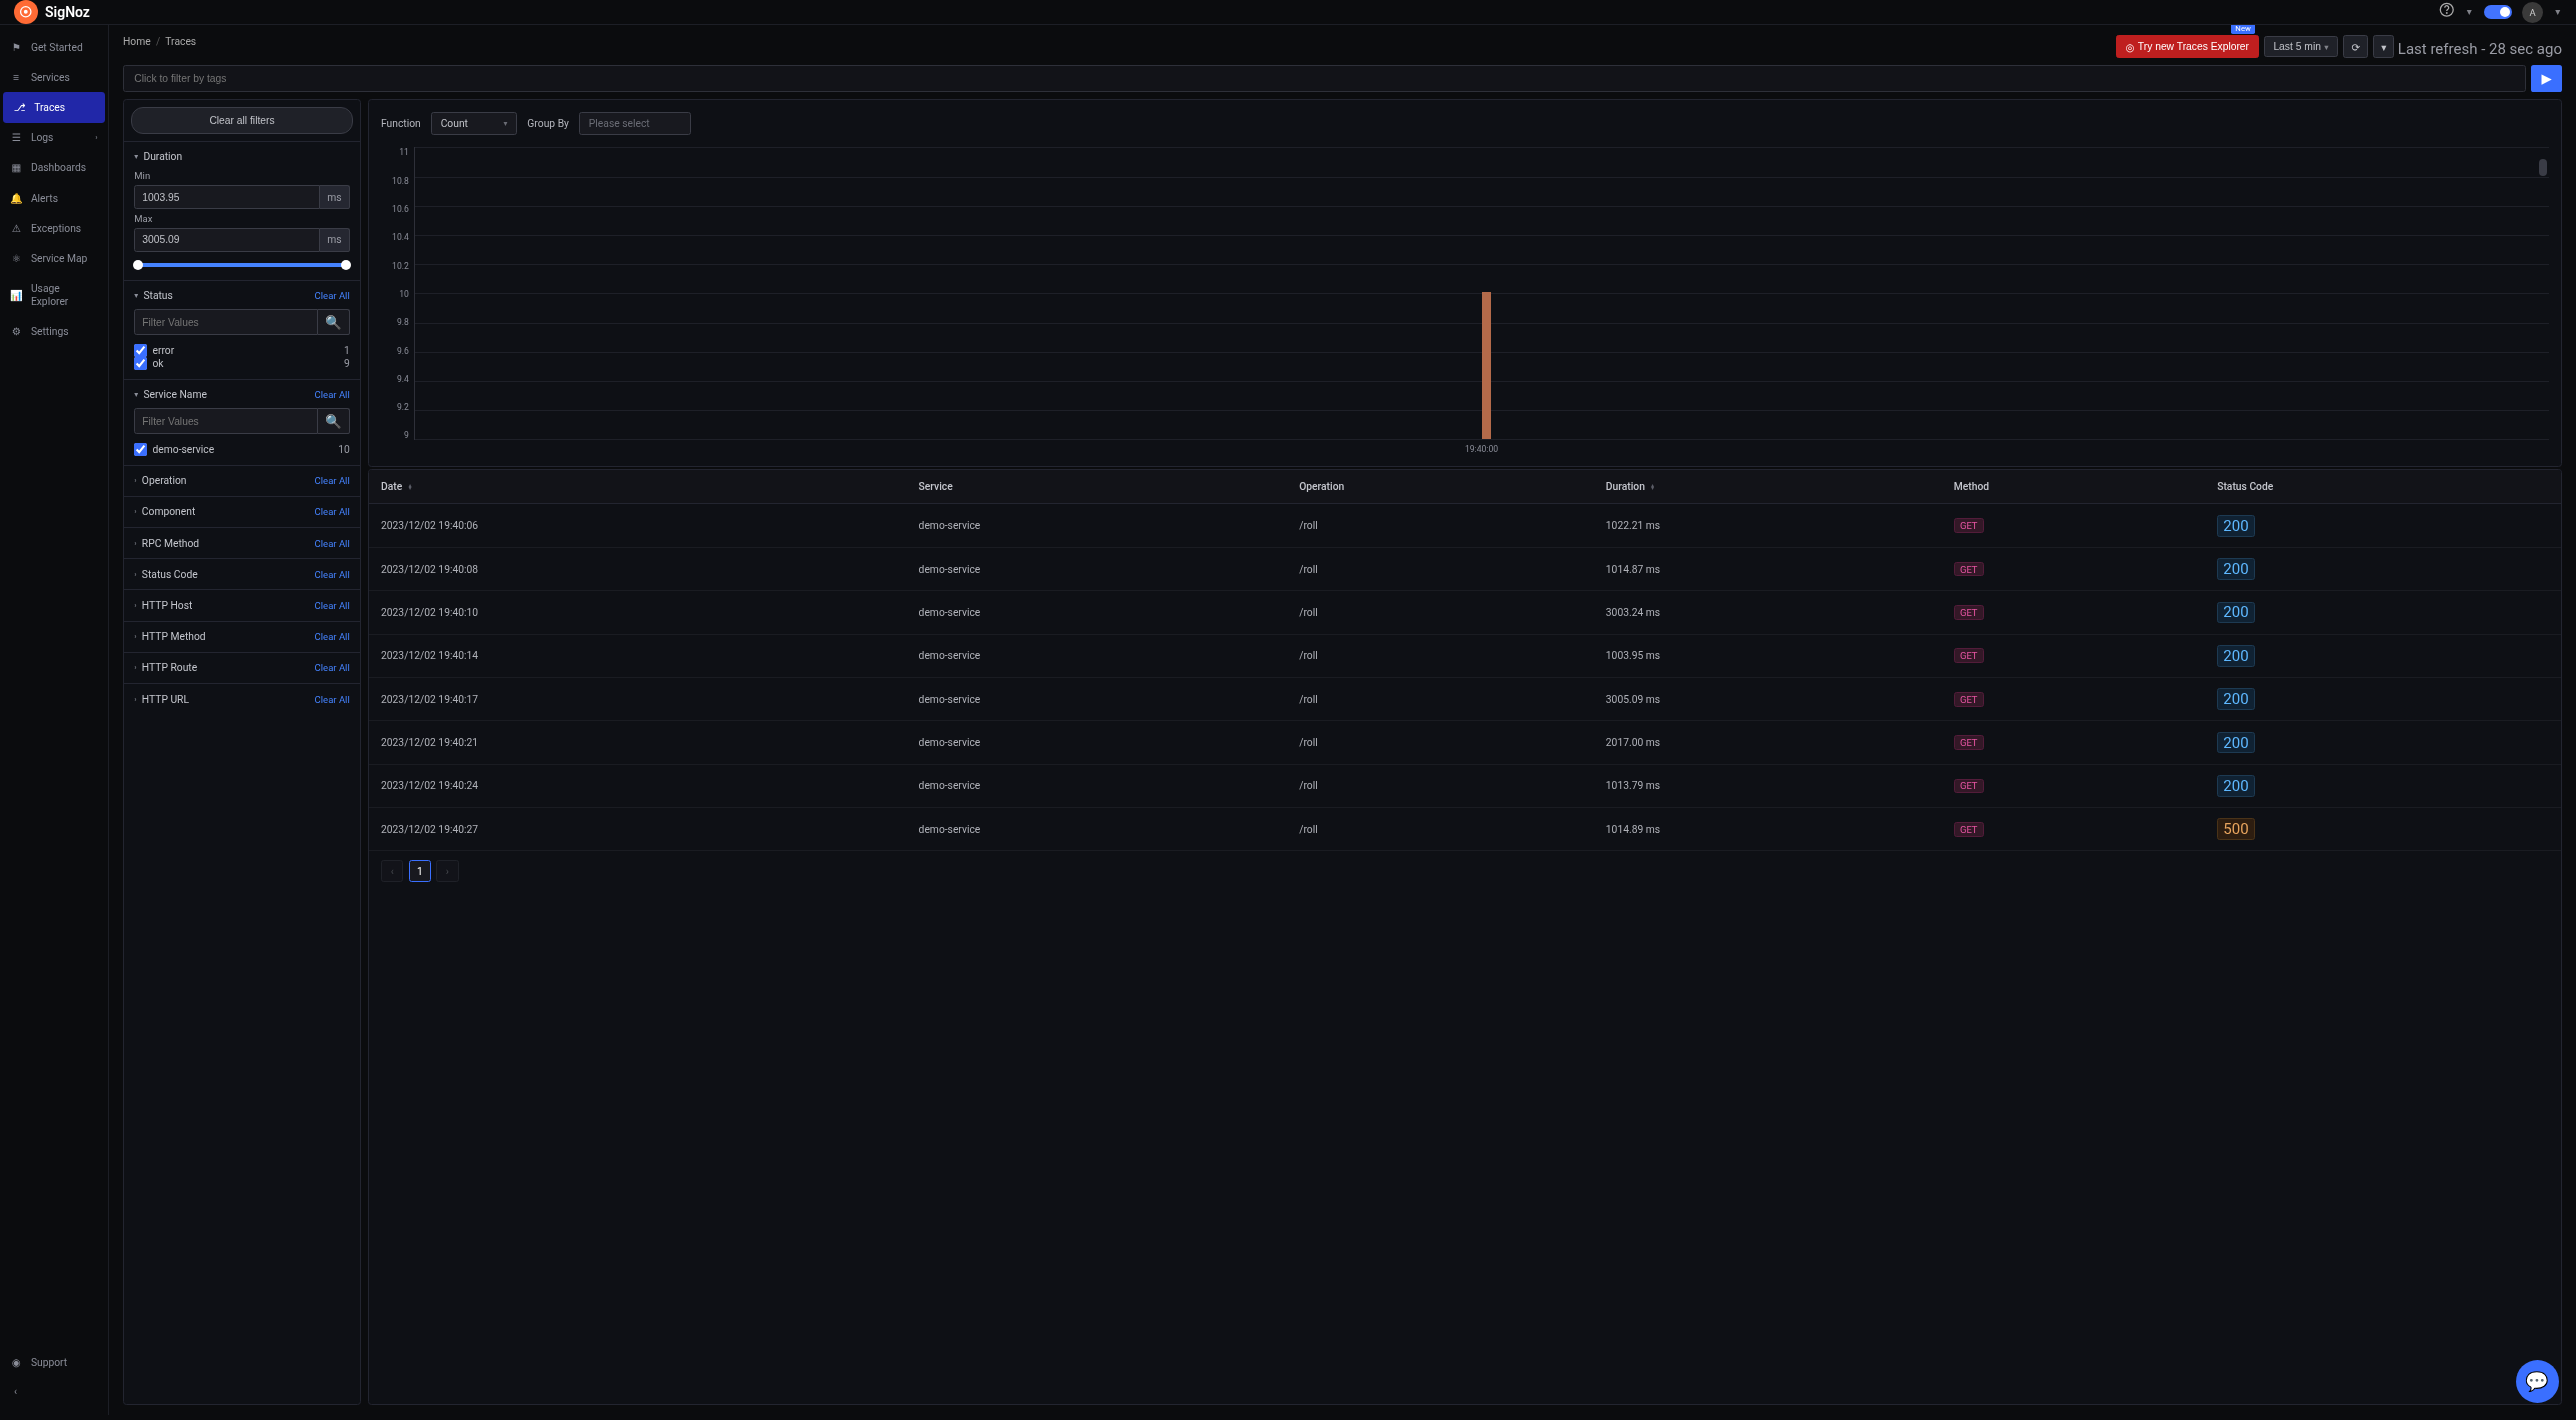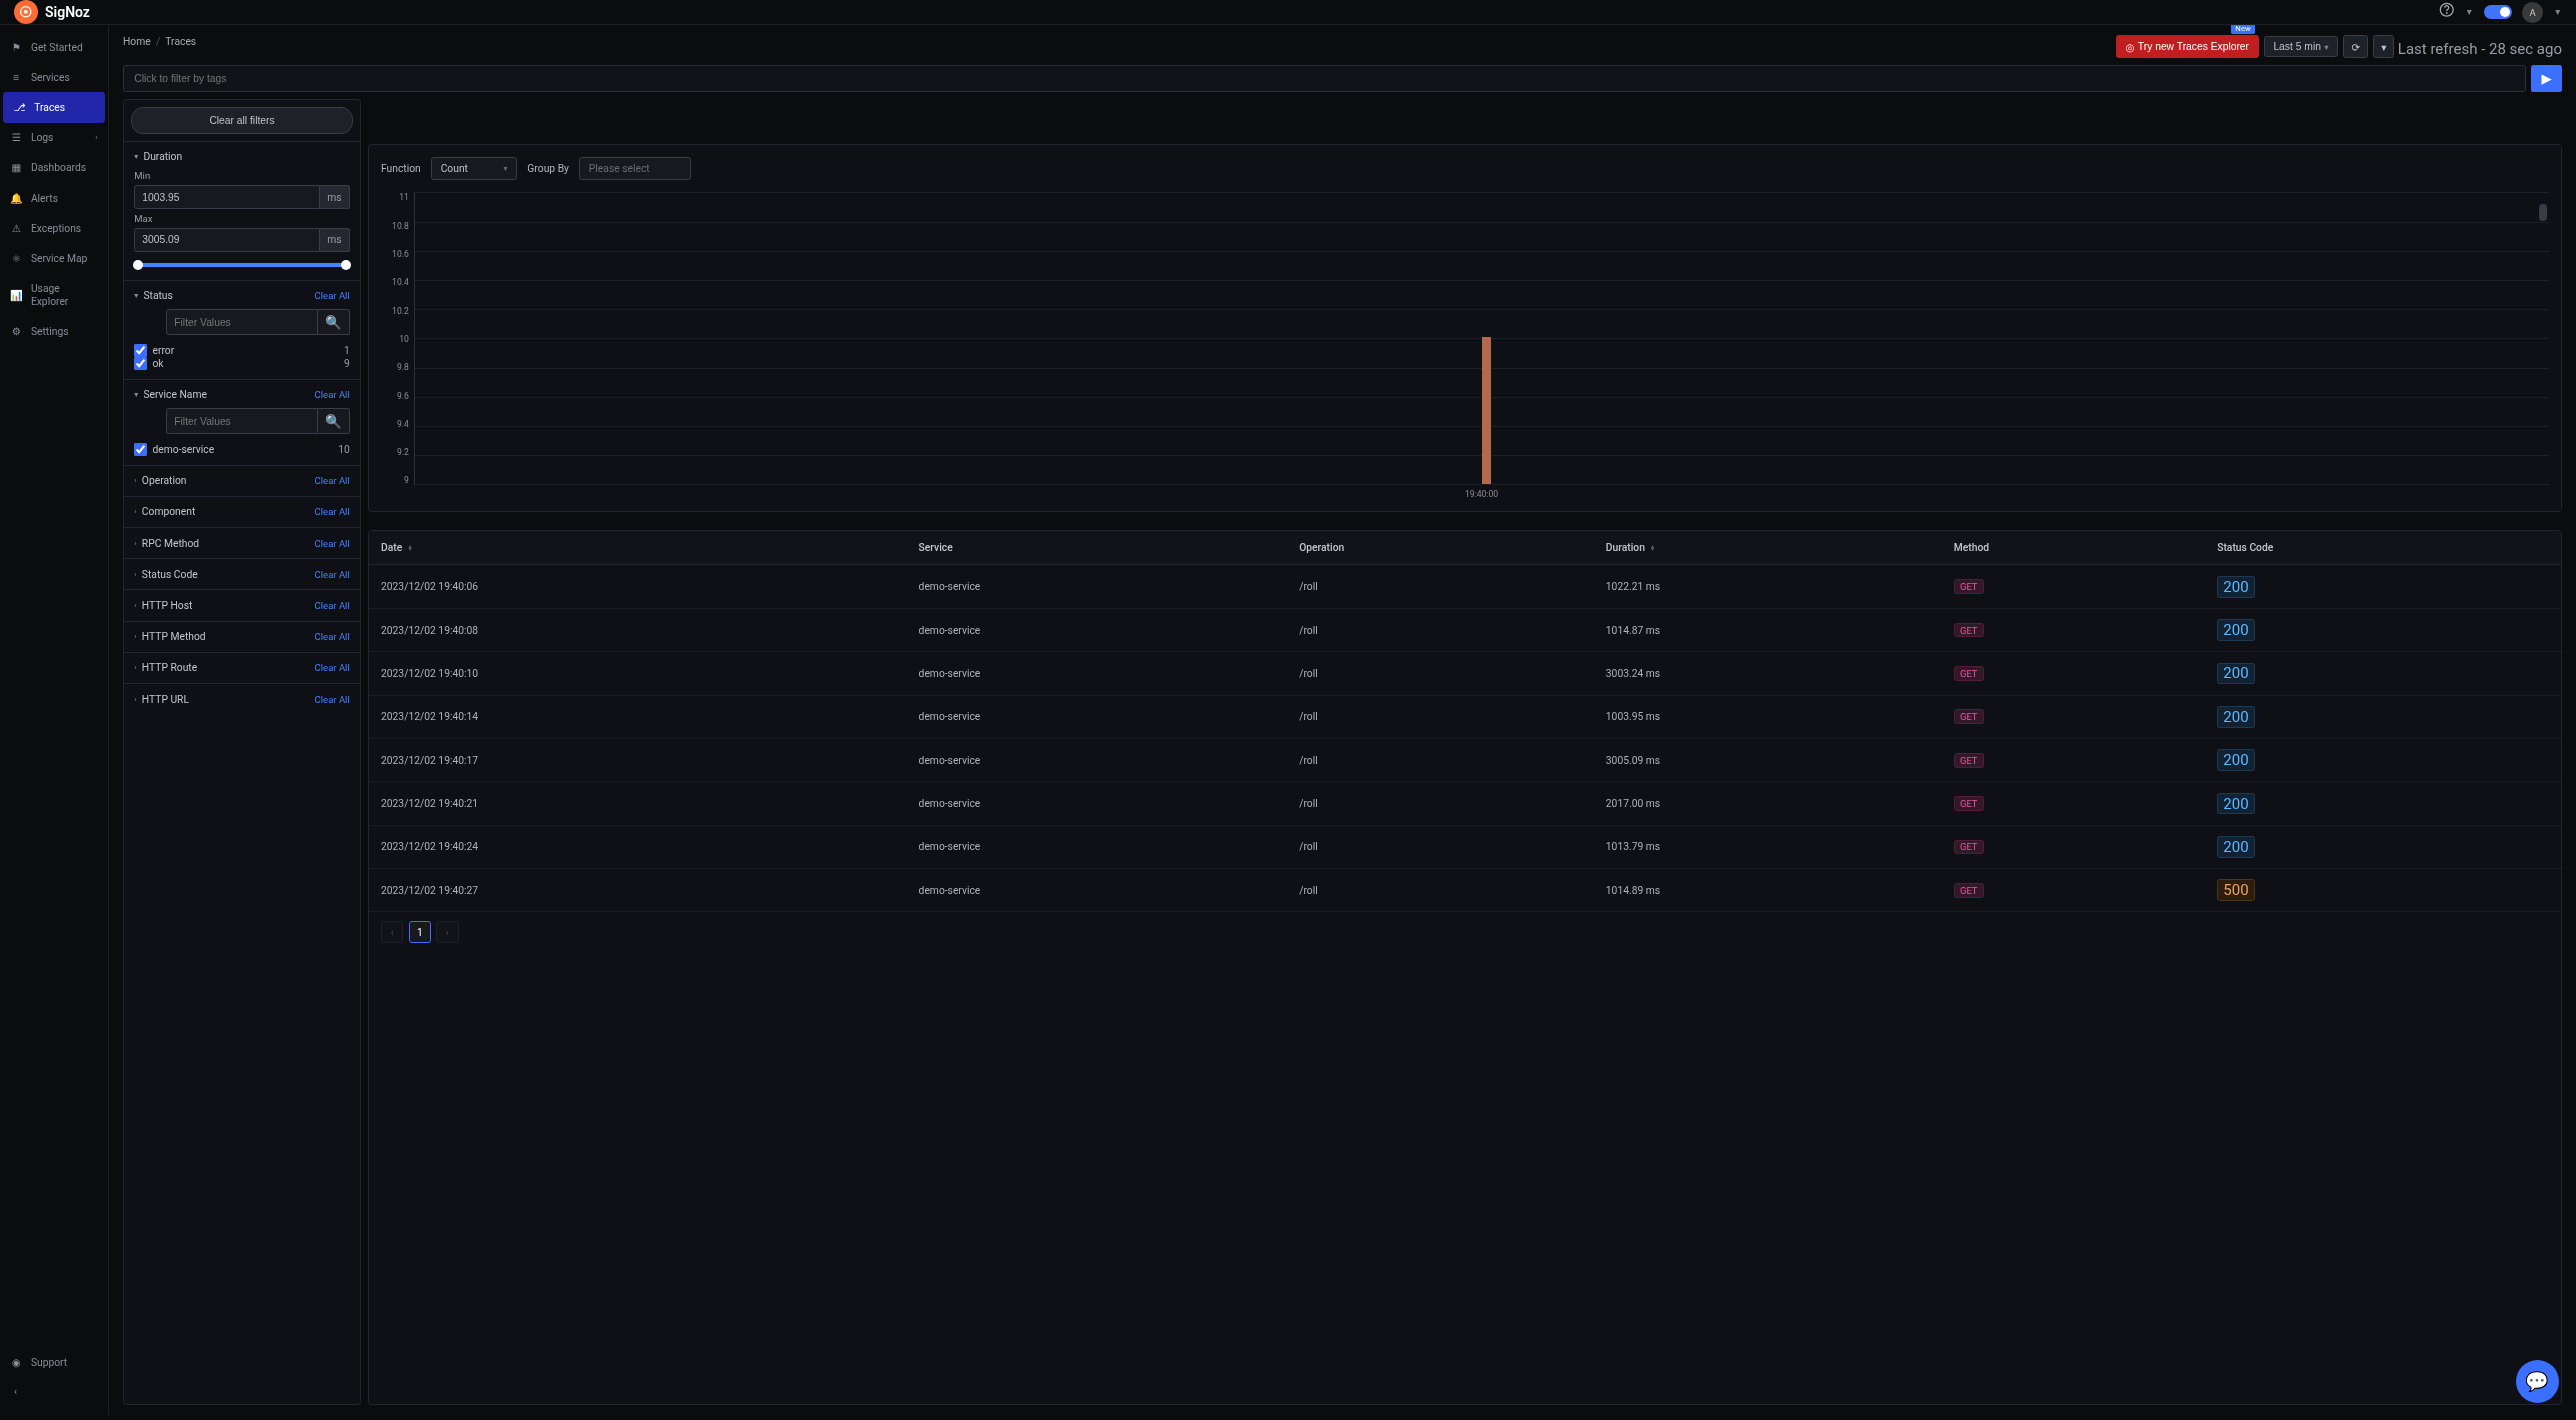--- a/index.html
+++ b/index.html
@@ -66,28 +66,28 @@
 .input-group { display: flex; }
 .num-input { flex: 1; background: #18191f; border: 0.9px solid #3a3c46; padding: 4.3px 7px; color: #c0c2c8; border-radius: 2.6px 0 0 2.6px; font-size: 10.3px; }
 .unit-addon { background: #252731; border: 0.9px solid #3a3c46; border-left: none; padding: 4.3px 7px; border-radius: 0 2.6px 2.6px 0; color: #9a9ca5; font-size: 10.3px; }
 .slider-wrap { position: relative; height: 12px; margin-top: 3.4px; }
 .slider-track { position: absolute; top: 4.3px; left: 0; right: 0; height: 3.4px; background: #3a3c46; border-radius: 1.7px; }
 .slider-fill { position: absolute; top: 4.3px; left: 0; right: 0; height: 3.4px; background: #4583ff; border-radius: 1.7px; }
 .slider-handle { position: absolute; top: 0.9px; width: 10.3px; height: 10.3px; background: #fff; border-radius: 50%; cursor: pointer; }
 .slider-handle.h1 { left: -1.7px; }
 .slider-handle.h2 { right: -1.7px; }
 .search-box { display: flex; margin-bottom: 5.2px; }
-.search-input { flex: 1; background: #18191f; border: 0.9px solid #3a3c46; padding: 4.3px 7px; color: #c0c2c8; border-radius: 2.6px 0 0 2.6px; font-size: 10.3px; margin-left: 32px; }
+.search-input { flex: 1; background: #18191f; border: 0.9px solid #3a3c46; padding: 4.3px 7px; color: #c0c2c8; border-radius: 2.6px 0 0 2.6px; font-size: 10.3px; }
 .search-btn { background: #18191f; border: 0.9px solid #3a3c46; border-left: none; padding: 4.3px 7px; border-radius: 0 2.6px 2.6px 0; color: #9a9ca5; cursor: pointer; }
 .check-row { display: flex; align-items: center; gap: 5.2px; font-size: 10.3px; }
 .check-row input { accent-color: #3a6fff; }
 .check-count { margin-left: auto; color: #9a9ca5; }
 
 
-.right-panel { flex: 1; display: flex; flex-direction: column; gap: 18px; overflow: hidden; margin-top: 45px; }
+.right-panel { flex: 1; display: flex; flex-direction: column; gap: 2px; overflow: hidden; }
 .chart-card { background: #0e1015; border: 0.9px solid #232530; border-radius: 3.4px; padding: 12px; }
 .chart-controls { display: flex; gap: 10.3px; align-items: center; margin-bottom: 12px; }
 .ctrl-label { font-size: 10.3px; color: #b4b6bd; }
 .select-input { background: #18191f; border: 0.9px solid #3a3c46; padding: 4.3px 8.6px; color: #c0c2c8; border-radius: 2.6px; font-size: 10.3px; min-width: 86px; cursor: pointer; display: flex; align-items: center; gap: 7px; }
 .select-arrow { margin-left: auto; font-size: 7.8px; color: #6a6c75; }
 .chart-area { display: flex; height: 293px; }
 .y-axis { width: 33px; display: flex; flex-direction: column; justify-content: space-between; text-align: right; padding-right: 5.2px; color: #8a8d98; font-size: 8.6px; }
 .plot { flex: 1; position: relative; border-left: 0.9px solid #2e3039; border-bottom: 0.9px solid #2e3039; }
 .gridline { position: absolute; left: 0; right: 0; border-top: 0.9px solid #1e2028; }
 .bar-vert { position: absolute; width: 8.6px; background: #b36a4a; left: 50%; bottom: 0; }

